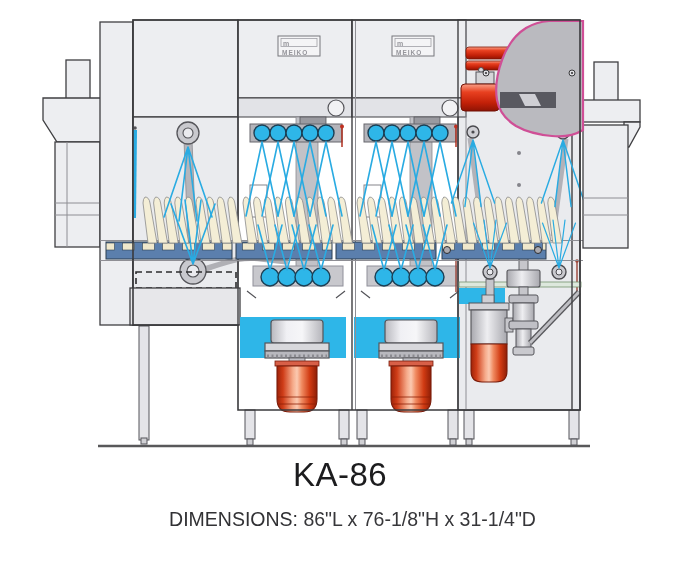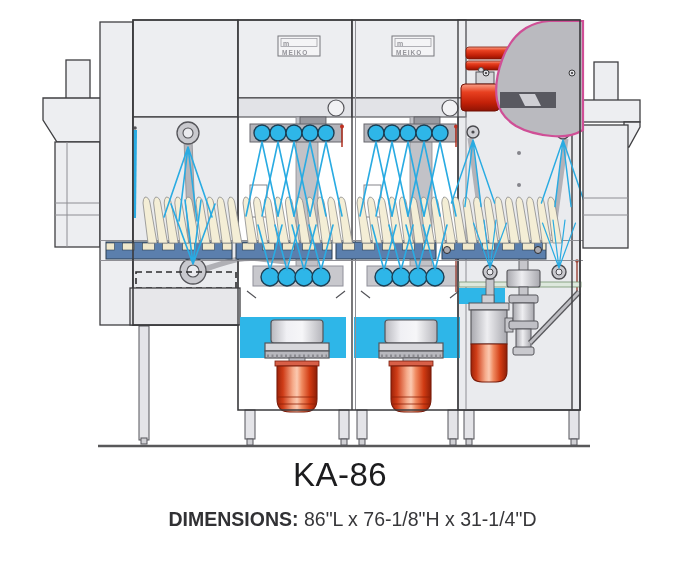--- a/index.html
+++ b/index.html
@@ -13,21 +13,21 @@
   .spray{stroke:#29abe2;stroke-width:1.6;fill:none;stroke-linecap:round}
   .noz{fill:#2eb6e8;stroke:#1b3f54;stroke-width:1.4}
   .thin{stroke:#8e8e94;stroke-width:1;fill:none}
   .wall{stroke:#3f3f42;stroke-width:1.4;fill:none}
   .dish{fill:#f4eed6;stroke:#8a8a8a;stroke-width:0.8}
   
   .model{position:absolute;left:0;top:456px;width:680px;text-align:center;
     font-size:33px;font-weight:500;color:#1c1c1e;letter-spacing:0.5px;}
   .dims{position:absolute;left:0;top:505px;width:680px;text-align:center;
     font-size:19.5px;line-height:28px;color:#37373a;}
-  .dims b{font-weight:bold;color:#313134;margin-left:25px;}
+  .dims b{font-weight:normal;color:#313134;margin-left:25px;}
 </style>
 </head>
 <body>
 
 <div class="stage">
 <svg width="680" height="455" viewBox="0 0 680 455">
   <defs>
     <linearGradient id="pumpGrad" x1="0" y1="0" x2="1" y2="0">
       <stop offset="0" stop-color="#9e2208"></stop>
           <stop offset="0.15" stop-color="#cf3d18"></stop>

